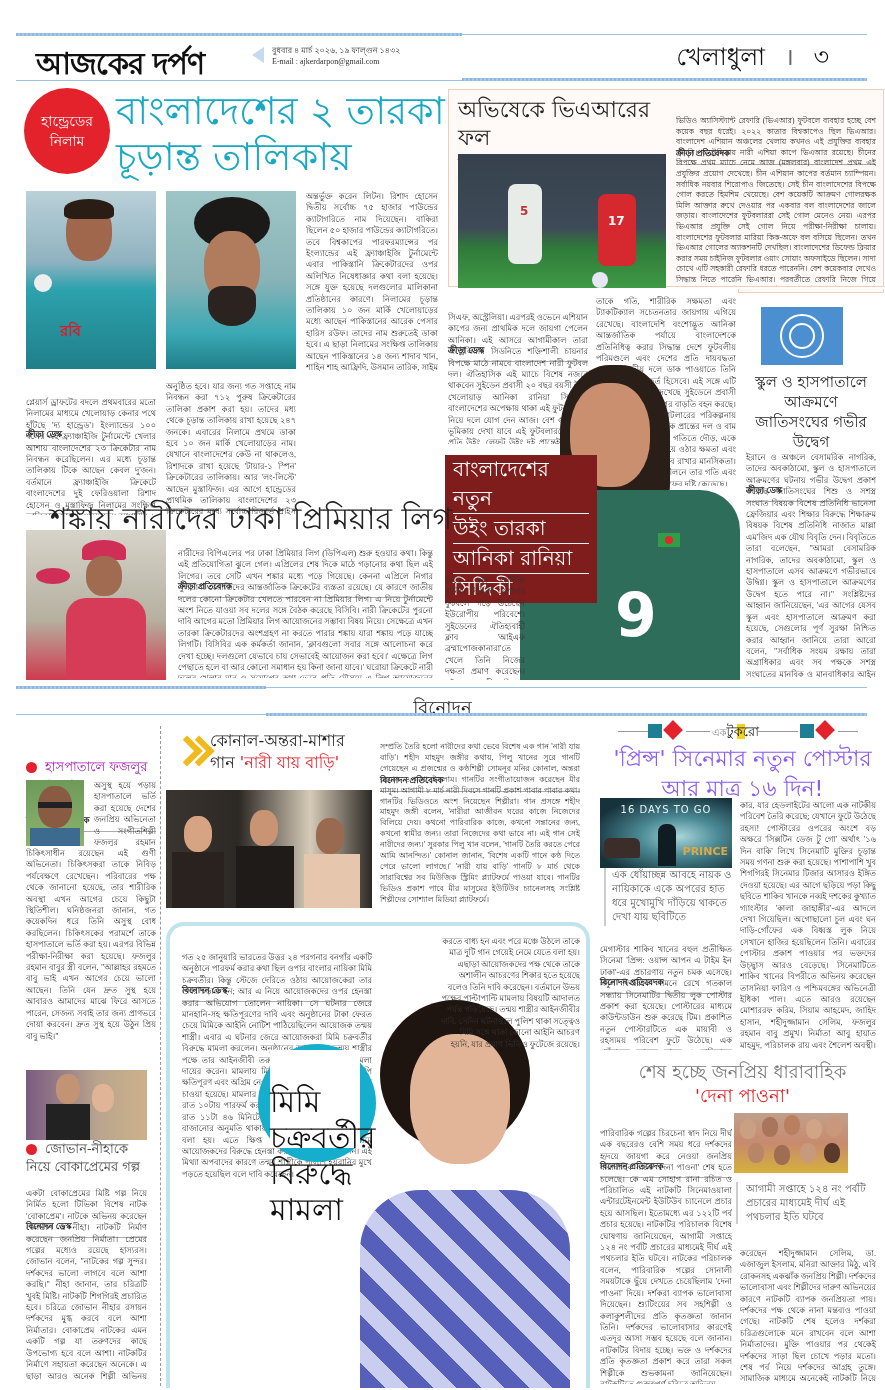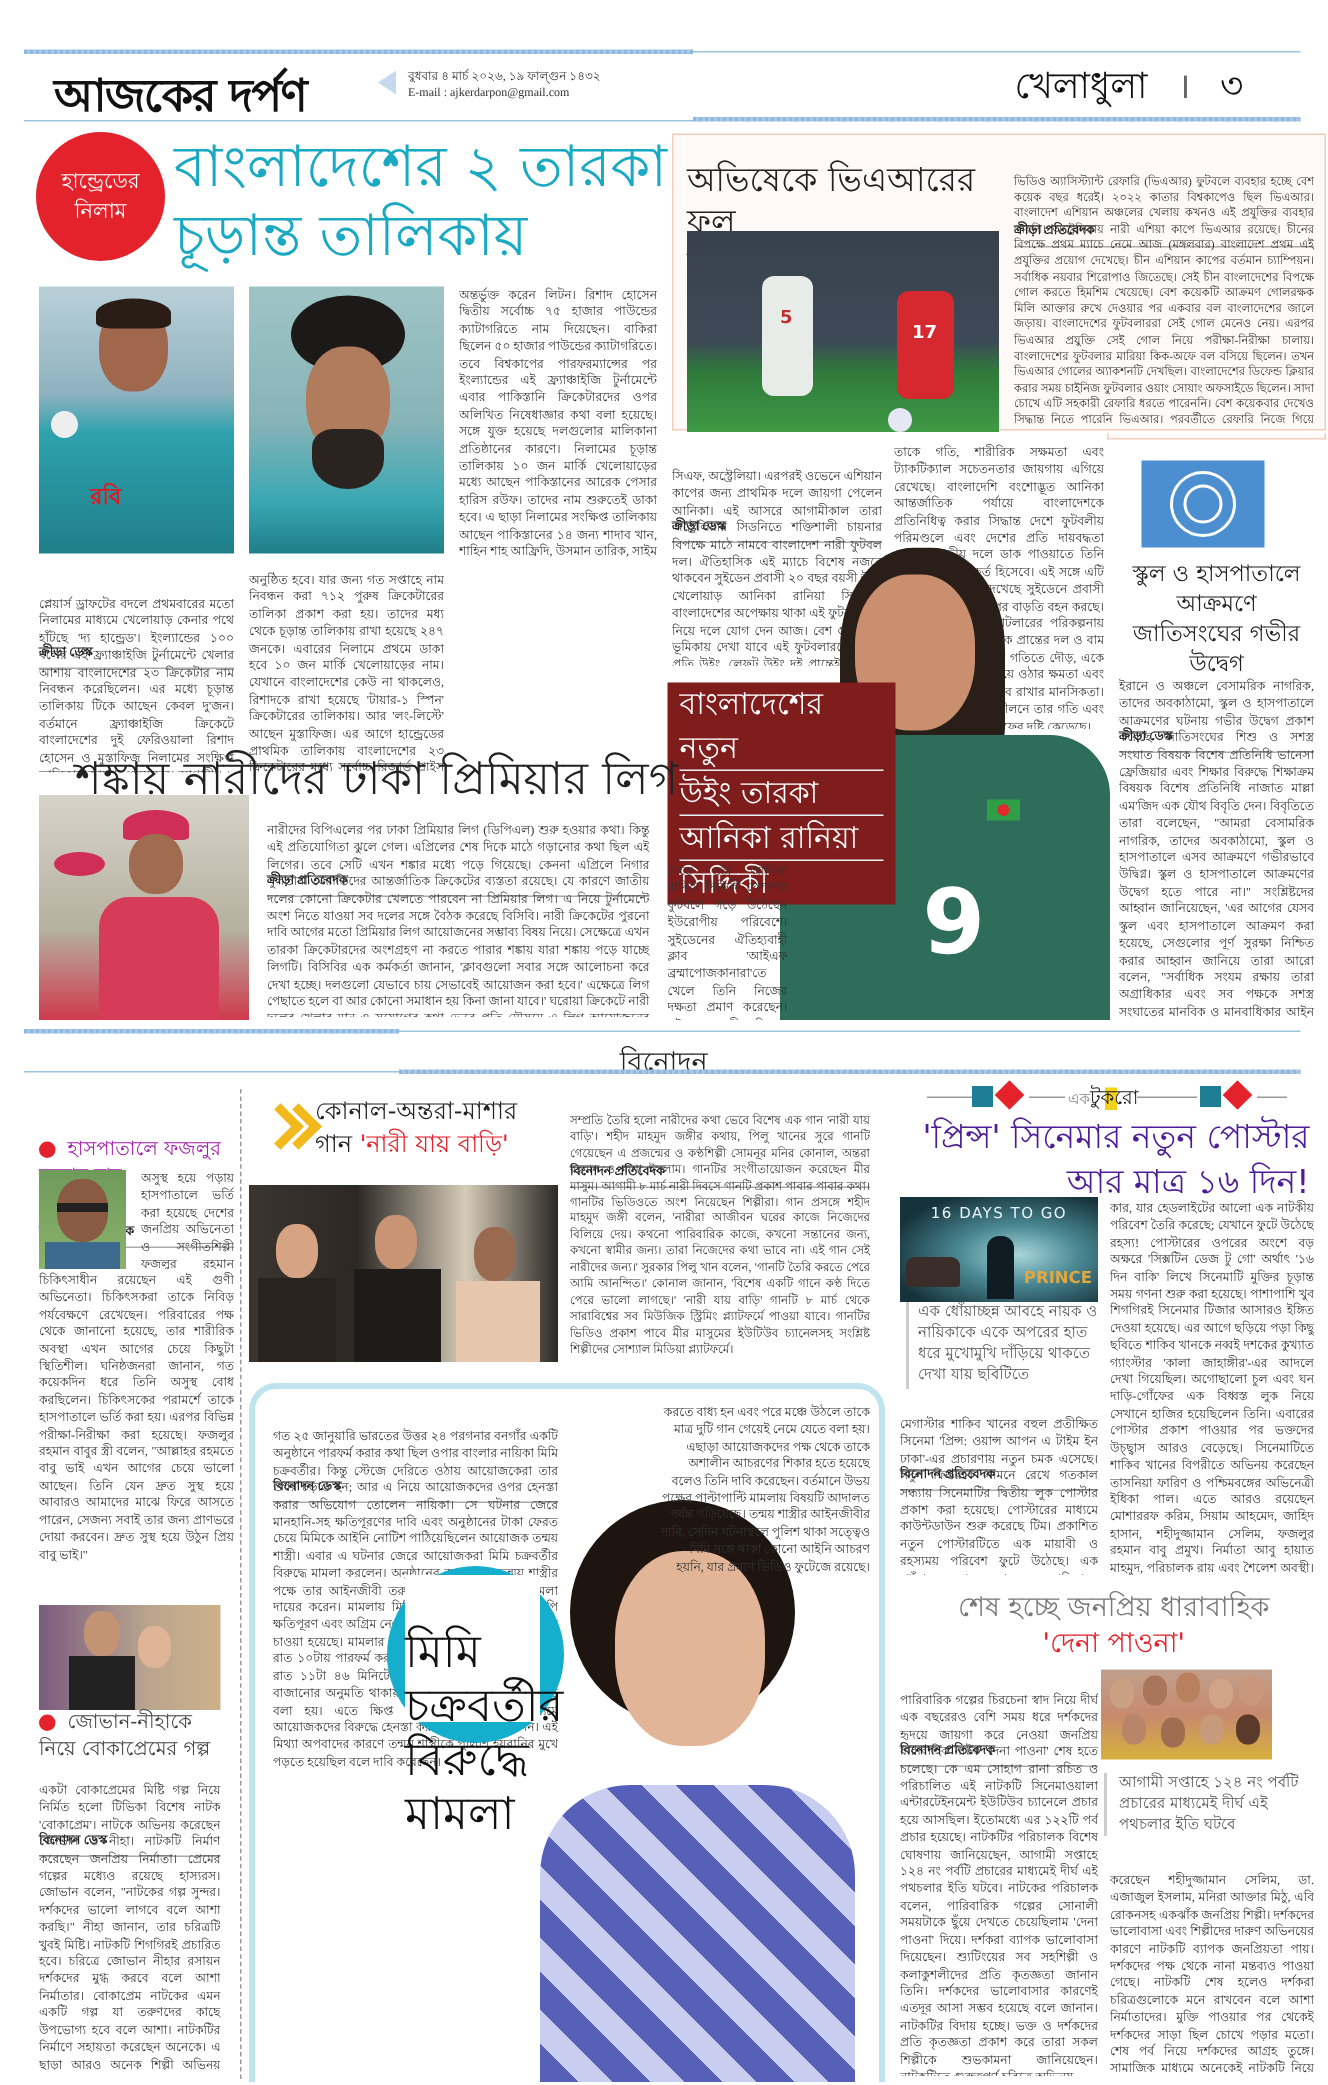--- a/index.html
+++ b/index.html
@@ -62,21 +62,21 @@
   <div style="position:absolute;left:28px;top:6px;width:76px;height:52px;border-radius:50%;background:#1c1a19;"></div>
   <div style="position:absolute;left:38px;top:40px;width:56px;height:72px;border-radius:45%;background:#b07c5d;"></div>
   <div style="position:absolute;left:42px;top:95px;width:48px;height:40px;border-radius:30% 30% 50% 50%;background:#2a2320;"></div>
 </div>
 <div class="abs body-text" style="left:306px;top:191px;width:132px;height:181px;">অন্তর্ভুক্ত করেন লিটন। রিশাদ হোসেন দ্বিতীয় সর্বোচ্চ ৭৫ হাজার পাউন্ডের ক্যাটাগরিতে নাম দিয়েছেন। বাকিরা ছিলেন ৫০ হাজার পাউন্ডের ক্যাটাগরিতে। তবে বিশ্বকাপের পারফরম্যান্সের পর ইংল্যান্ডের এই ফ্র্যাঞ্চাইজি টুর্নামেন্টে এবার পাকিস্তানি ক্রিকেটারদের ওপর অলিখিত নিষেধাজ্ঞার কথা বলা হয়েছে। সঙ্গে যুক্ত হয়েছে দলগুলোর মালিকানা প্রতিষ্ঠানের কারণে। নিলামের চূড়ান্ত তালিকায় ১০ জন মার্কি খেলোয়াড়ের মধ্যে আছেন পাকিস্তানের আরেক পেসার হারিস রউফ। তাদের নাম শুরুতেই ডাকা হবে। এ ছাড়া নিলামের সংক্ষিপ্ত তালিকায় আছেন পাকিস্তানের ১৪ জন্য শাদাব খান, শাহিন শাহ আফ্রিদি, উসমান তারিক, সাইম আইয়ুব, আবরার আহমেদ, মোহাম্মদ নেওয়াজ, নাসিম শাহ, মোহাম্মদ আমির, জামান খান, উসামা মির, ইমাদ ওয়াসিম, আকিফ জাভেদ ও সালমান মির্জা। এর আগে দেশটির ৬৭ ক্রিকেটার প্রাথমিক তালিকায় নাম নিবন্ধন করেছিলেন। আসন্ন হান্ড্রেডের আসর চলবে আগামী ২১ জুলাই থেকে ১৬ আগস্ট পর্যন্ত।</div>
 <div class="abs byline" style="left:26px;top:380px;width:130px;">ক্রীড়া ডেস্ক</div>
 <div class="abs body-text" style="left:26px;top:397px;width:130px;height:118px;">প্লেয়ার্স ড্রাফটের বদলে প্রথমবারের মতো নিলামের মাধ্যমে খেলোয়াড় কেনার পথে হাঁটছে 'দ্য হান্ড্রেড'। ইংল্যান্ডের ১০০ বলের এই ফ্র্যাঞ্চাইজি টুর্নামেন্টে খেলার আশায় বাংলাদেশের ২৩ ক্রিকেটার নাম নিবন্ধন করেছিলেন। এর মধ্যে চূড়ান্ত তালিকায় টিকে আছেন কেবল দু'জন। বর্তমানে ফ্র্যাঞ্চাইজি ক্রিকেটে বাংলাদেশের দুই ফেরিওয়ালা রিশাদ হোসেন ও মুস্তাফিজ নিলামের সংক্ষিপ্ত তালিকায় জায়গা পেয়েছেন। আগামী ১২ মার্চ লন্ডনে 'দ্য হান্ড্রেড'-এর নিলাম</div>
 <div class="abs body-text" style="left:166px;top:381px;width:130px;height:134px;">অনুষ্ঠিত হবে। যার জন্য গত সপ্তাহে নাম নিবন্ধন করা ৭১২ পুরুষ ক্রিকেটারের তালিকা প্রকাশ করা হয়। তাদের মধ্য থেকে চূড়ান্ত তালিকায় রাখা হয়েছে ২৪৭ জনকে। এবারের নিলামে প্রথমে ডাকা হবে ১০ জন মার্কি খেলোয়াড়ের নাম। যেখানে বাংলাদেশের কেউ না থাকলেও, রিশাদকে রাখা হয়েছে 'টায়ার-১ স্পিন' ক্রিকেটারের তালিকায়। আর 'লং-লিস্টে' আছেন মুস্তাফিজ। এর আগে হান্ড্রেডের প্রাথমিক তালিকায় বাংলাদেশের ২৩ ক্রিকেটারের মধ্যে সর্বোচ্চ রিজার্ভ প্রাইস ১ লাখ পাউন্ডের ক্যাটাগরিতে নাম</div>
 
 <div class="abs box-peach" style="left:448px;top:89px;width:436px;height:198px;"></div>
-<div class="abs" style="left:458px;top:107px;width:210px;font-size:22px;line-height:28px;color:#222;">
+<div class="abs" style="left:458px;top:96px;width:210px;font-size:22px;line-height:28px;color:#222;">
   <div>অভিষেকে ভিএআরের ফল</div>
   <div>বাংলাদেশের পক্ষে</div>
 </div>
 <div class="abs photo" style="left:458px;top:154px;width:208px;height:134px;background:linear-gradient(180deg,#37414e 0%,#3e4a57 55%,#2f7a3a 70%,#3f9a45 100%);">
   <div style="position:absolute;left:50px;top:30px;width:34px;height:80px;border-radius:8px;background:#e8ece9;"></div>
   <div style="position:absolute;left:62px;top:50px;color:#c03030;font-weight:bold;font-size:12px;">5</div>
   <div style="position:absolute;left:140px;top:40px;width:38px;height:72px;border-radius:8px;background:#d6282f;"></div>
   <div style="position:absolute;left:150px;top:60px;color:#fff;font-weight:bold;font-size:12px;">17</div>
   <div style="position:absolute;left:134px;top:118px;width:16px;height:16px;border-radius:50%;background:#e6e6f5;"></div>
 </div>
@@ -193,21 +193,21 @@
   <div style="position:absolute;left:10px;top:11px;width:30px;height:1px;background:#999;"></div>
   <div style="position:absolute;left:40px;top:4px;width:14px;height:14px;background:#1e7f94;"></div>
   <div style="position:absolute;left:58px;top:3px;width:14px;height:14px;background:#e4222b;transform:rotate(45deg);"></div>
   <div style="position:absolute;left:78px;top:11px;width:24px;height:1px;background:#999;"></div>
   <div style="position:absolute;left:104px;top:2px;font-size:13px;color:#222;"><span style="font-size:10px;color:#888;">এক</span><span style="background:linear-gradient(90deg,transparent 30%,#f3d21c 30%,#f3d21c 55%,transparent 55%);">টুকরো</span></div>
   <div style="position:absolute;left:150px;top:11px;width:40px;height:1px;background:#999;"></div>
   <div style="position:absolute;left:192px;top:4px;width:14px;height:14px;background:#1e7f94;"></div>
   <div style="position:absolute;left:210px;top:3px;width:14px;height:14px;background:#e4222b;transform:rotate(45deg);"></div>
   <div style="position:absolute;left:230px;top:11px;width:20px;height:1px;background:#999;"></div>
 </div>
-<div class="abs" style="left:588px;top:744px;width:285px;text-align:right;font-size:22px;line-height:30px;color:#4c1d95;">
+<div class="abs" style="left:600px;top:744px;width:285px;text-align:center;font-size:22px;line-height:30px;color:#8b5cf6;">
   <div>'প্রিন্স' সিনেমার নতুন পোস্টার</div>
   <div>আর মাত্র ১৬ দিন!</div>
 </div>
 <div class="abs photo" style="left:600px;top:798px;width:132px;height:70px;background:radial-gradient(ellipse at 60% 55%,#a9d6d9 0%,#4b8a95 35%,#16323b 80%);">
   <div style="position:absolute;left:0;width:132px;top:6px;text-align:center;color:#e6f4f6;font-size:10px;letter-spacing:1px;">16 DAYS TO GO</div>
   <div style="position:absolute;left:4px;top:40px;width:36px;height:20px;border-radius:6px 6px 2px 2px;background:#3a2d2a;"></div>
   <div style="position:absolute;left:58px;top:26px;width:18px;height:42px;border-radius:8px 8px 0 0;background:#0f1c22;"></div>
   <div style="position:absolute;right:4px;bottom:10px;color:#e0a840;font-weight:bold;font-size:11px;">PRINCE</div>
 </div>
 <div class="abs" style="left:604px;top:868px;width:128px;height:58px;font-size:10px;line-height:14px;color:#555;border-left:2px solid #ccc;padding-left:6px;overflow:hidden;">এক ধোঁয়াচ্ছন্ন আবহে নায়ক ও নায়িকাকে একে অপরের হাত ধরে মুখোমুখি দাঁড়িয়ে থাকতে দেখা যায় ছবিটিতে</div>

